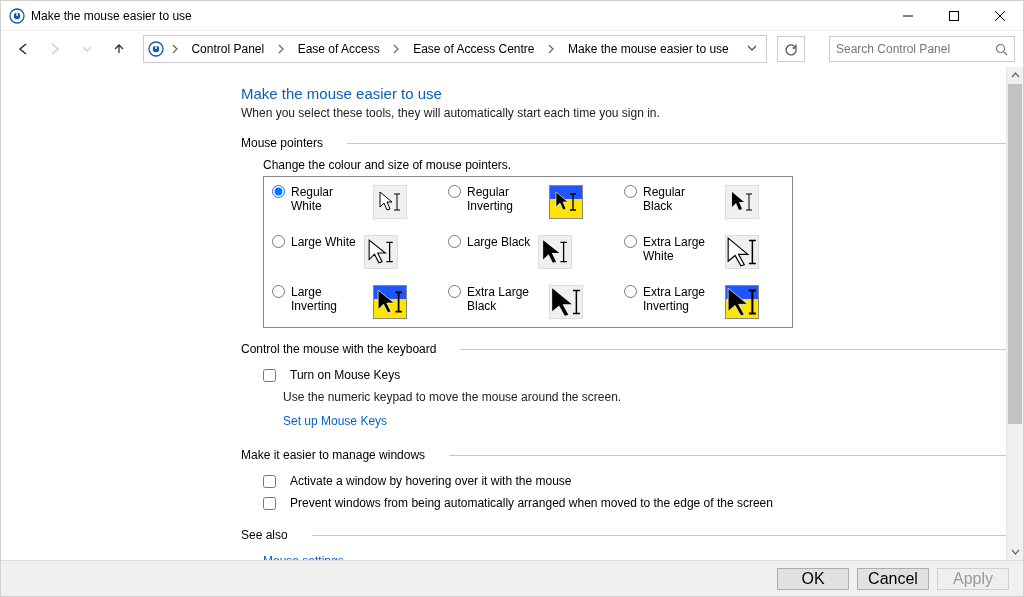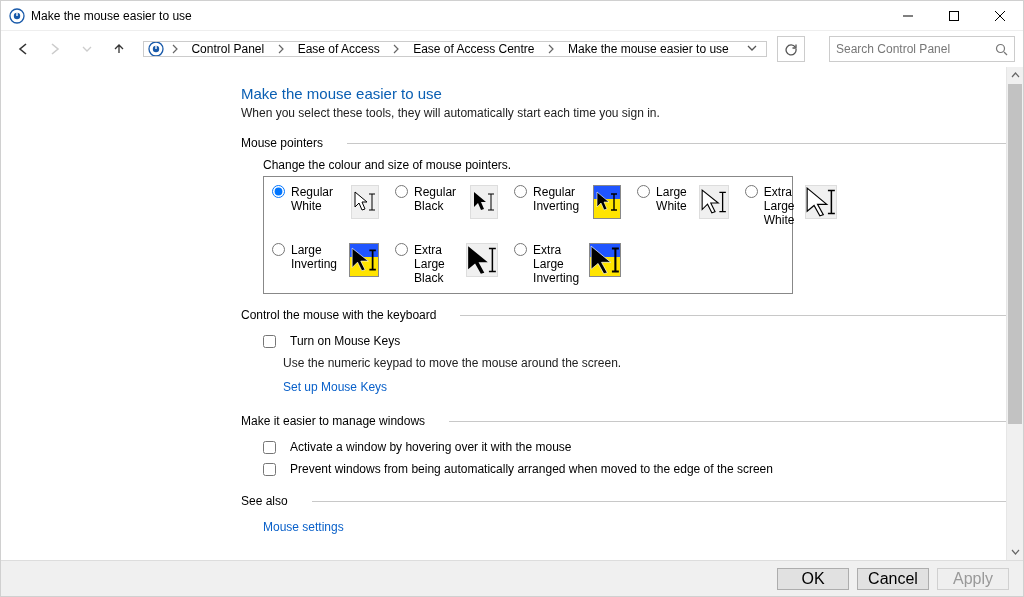--- a/index.html
+++ b/index.html
@@ -45,21 +45,21 @@
     gap: 4px;
   }
   .nav-btn {
     width: 28px; height: 28px;
     display: inline-flex; align-items: center; justify-content: center;
     color: #555;
   }
   .nav-btn.disabled { color: #c8c8c8; }
   .addr {
     flex: 1;
-    height: 16px;
+    height: 28px;
     border: 1px solid #ccc;
     display: flex; align-items: center;
     padding: 0 4px;
     gap: 4px;
     margin: 0 6px;
     overflow: hidden;
   }
   .addr .cp-icon {
     width: 16px; height:16px;
     display:inline-flex; align-items:center; justify-content:center;
@@ -137,21 +137,21 @@
     justify-content:center;
   }
   .legend-row .rule { flex:1; height:1px; background:#c8c8c8; }
   .sub { margin-left:22px; font-size:12px; }
 
   .ptable {
     border:1px solid #888;
     width:530px;
     margin-left:22px; margin-top:4px; margin-bottom:14px;
     display:grid;
-    grid-template-columns: 1fr 1fr 1fr 1fr 1fr;
+    grid-template-columns: 1fr 1fr 1fr;
   }
   .pcell {
     display:flex; align-items:flex-start; gap:6px;
     padding:8px 8px;
   }
   .pcell label { display:flex; align-items:flex-start; gap:6px; cursor:default; }
   .pcell .txt { max-width:74px; line-height:14px; }
   .cursprev {
     width:34px; height:34px; background:#f0f0f0; border:1px solid #ddd;
     display:inline-flex; align-items:center; justify-content:center;
@@ -315,50 +315,62 @@
           <span class="cursprev">
             <svg width="26" height="26" viewBox="0 0 26 26">
               <path d="M3 3 L3 18 L7 14 L10 21 L13 20 L10 13 L15 13 Z" fill="#fff" stroke="#000" stroke-width="1"></path>
               <path d="M20 5 L20 21 M17 5 L23 5 M17 21 L23 21" stroke="#000" stroke-width="1" fill="none"></path>
             </svg>
           </span>
         </div>
         <div class="pcell">
           <label>
             <input type="radio" name="ptr" style="">
-            <span class="txt">Regular Black</span>
-          </label>
-          <span class="cursprev">
-            <svg width="26" height="26" viewBox="0 0 26 26">
-              <path d="M3 3 L3 18 L7 14 L10 21 L13 20 L10 13 L15 13 Z" fill="#000"></path>
-              <path d="M20 5 L20 21 M17 5 L23 5 M17 21 L23 21" stroke="#000" stroke-width="1" fill="none"></path>
-            </svg>
-          </span>
-        </div>
-        <div class="pcell">
-          <label>
-            <input type="radio" name="ptr" style="">
             <span class="txt">Regular Inverting</span>
           </label>
           <span class="cursprev inv">
             <svg width="26" height="26" viewBox="0 0 26 26">
               <path d="M3 3 L3 18 L7 14 L10 21 L13 20 L10 13 L15 13 Z" fill="#000" stroke="#fff" stroke-width="0.6"></path>
               <path d="M20 5 L20 21 M17 5 L23 5 M17 21 L23 21" stroke="#000" stroke-width="1.4" fill="none"></path>
             </svg>
           </span>
         </div>
+        <div class="pcell">
+          <label>
+            <input type="radio" name="ptr" style="">
+            <span class="txt">Regular Black</span>
+          </label>
+          <span class="cursprev">
+            <svg width="26" height="26" viewBox="0 0 26 26">
+              <path d="M3 3 L3 18 L7 14 L10 21 L13 20 L10 13 L15 13 Z" fill="#000"></path>
+              <path d="M20 5 L20 21 M17 5 L23 5 M17 21 L23 21" stroke="#000" stroke-width="1" fill="none"></path>
+            </svg>
+          </span>
+        </div>
 
         <div class="pcell">
           <label>
             <input type="radio" name="ptr" style="">
             <span class="txt">Large White</span>
           </label>
           <span class="cursprev">
             <svg width="28" height="28" viewBox="0 0 26 26">
               <path d="M2 2 L2 20 L7 15 L11 23 L14 22 L10 14 L17 14 Z" fill="#fff" stroke="#000" stroke-width="1"></path>
+              <path d="M21 4 L21 22 M18 4 L24 4 M18 22 L24 22" stroke="#000" stroke-width="1.2" fill="none"></path>
+            </svg>
+          </span>
+        </div>
+        <div class="pcell">
+          <label>
+            <input type="radio" name="ptr" style="">
+            <span class="txt">Large Black</span>
+          </label>
+          <span class="cursprev">
+            <svg width="28" height="28" viewBox="0 0 26 26">
+              <path d="M2 2 L2 20 L7 15 L11 23 L14 22 L10 14 L17 14 Z" fill="#000"></path>
               <path d="M21 4 L21 22 M18 4 L24 4 M18 22 L24 22" stroke="#000" stroke-width="1.2" fill="none"></path>
             </svg>
           </span>
         </div>
         <div class="pcell">
           <label>
             <input type="radio" name="ptr" style="">
             <span class="txt">Extra Large White</span>
           </label>
           <span class="cursprev">

